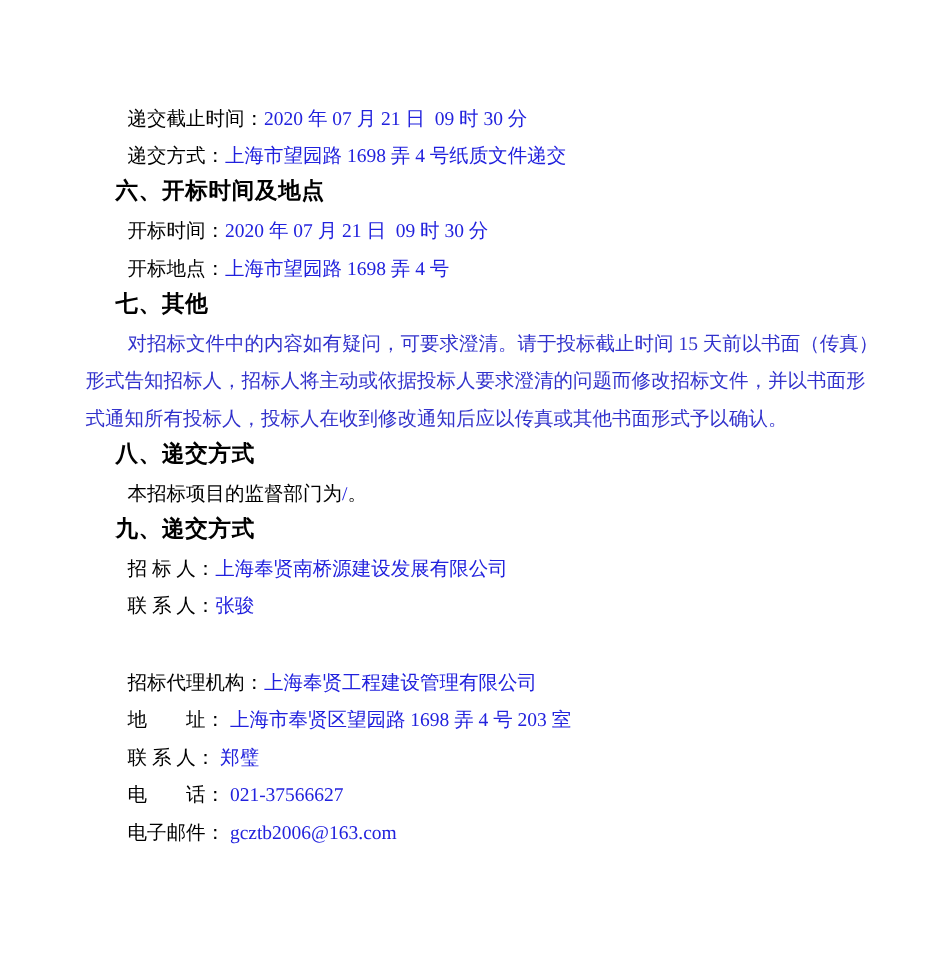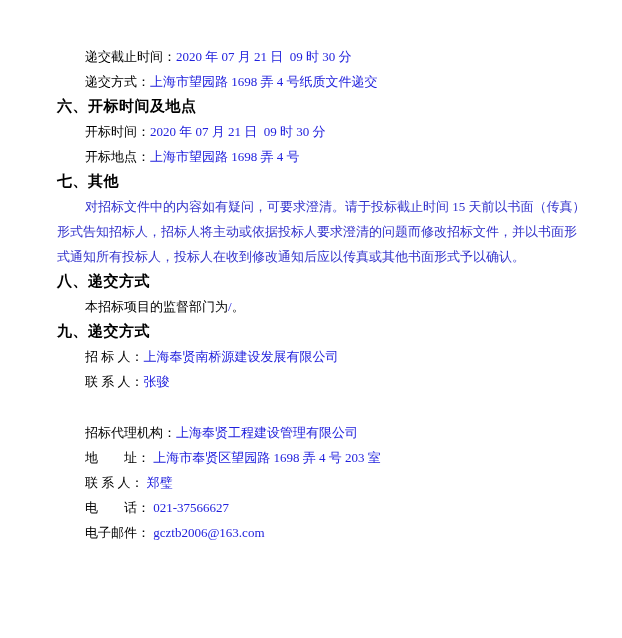--- a/index.html
+++ b/index.html
@@ -7,29 +7,29 @@
     padding: 0;
     width: 622px;
     height: 638px;
     background: #ffffff;
     overflow: hidden;
     font-family: "Liberation Serif", "DejaVu Serif", serif;
     font-size: 13px;
     color: #000000;
   }
   .doc {
-    padding-top: 44px;
+    padding-top: 66px;
     width: 622px;
   }
   .line {
     line-height: 25px;
     white-space: pre;
   }
   .heading-line {
-    margin-left: 57px;
+    margin-left: 77px;
     font-weight: bold;
     font-size: 15px;
     letter-spacing: 0.5px;
   }
   .body-line {
     margin-left: 85px;
   }
   .wrap-line {
     margin-left: 57px;
   }

